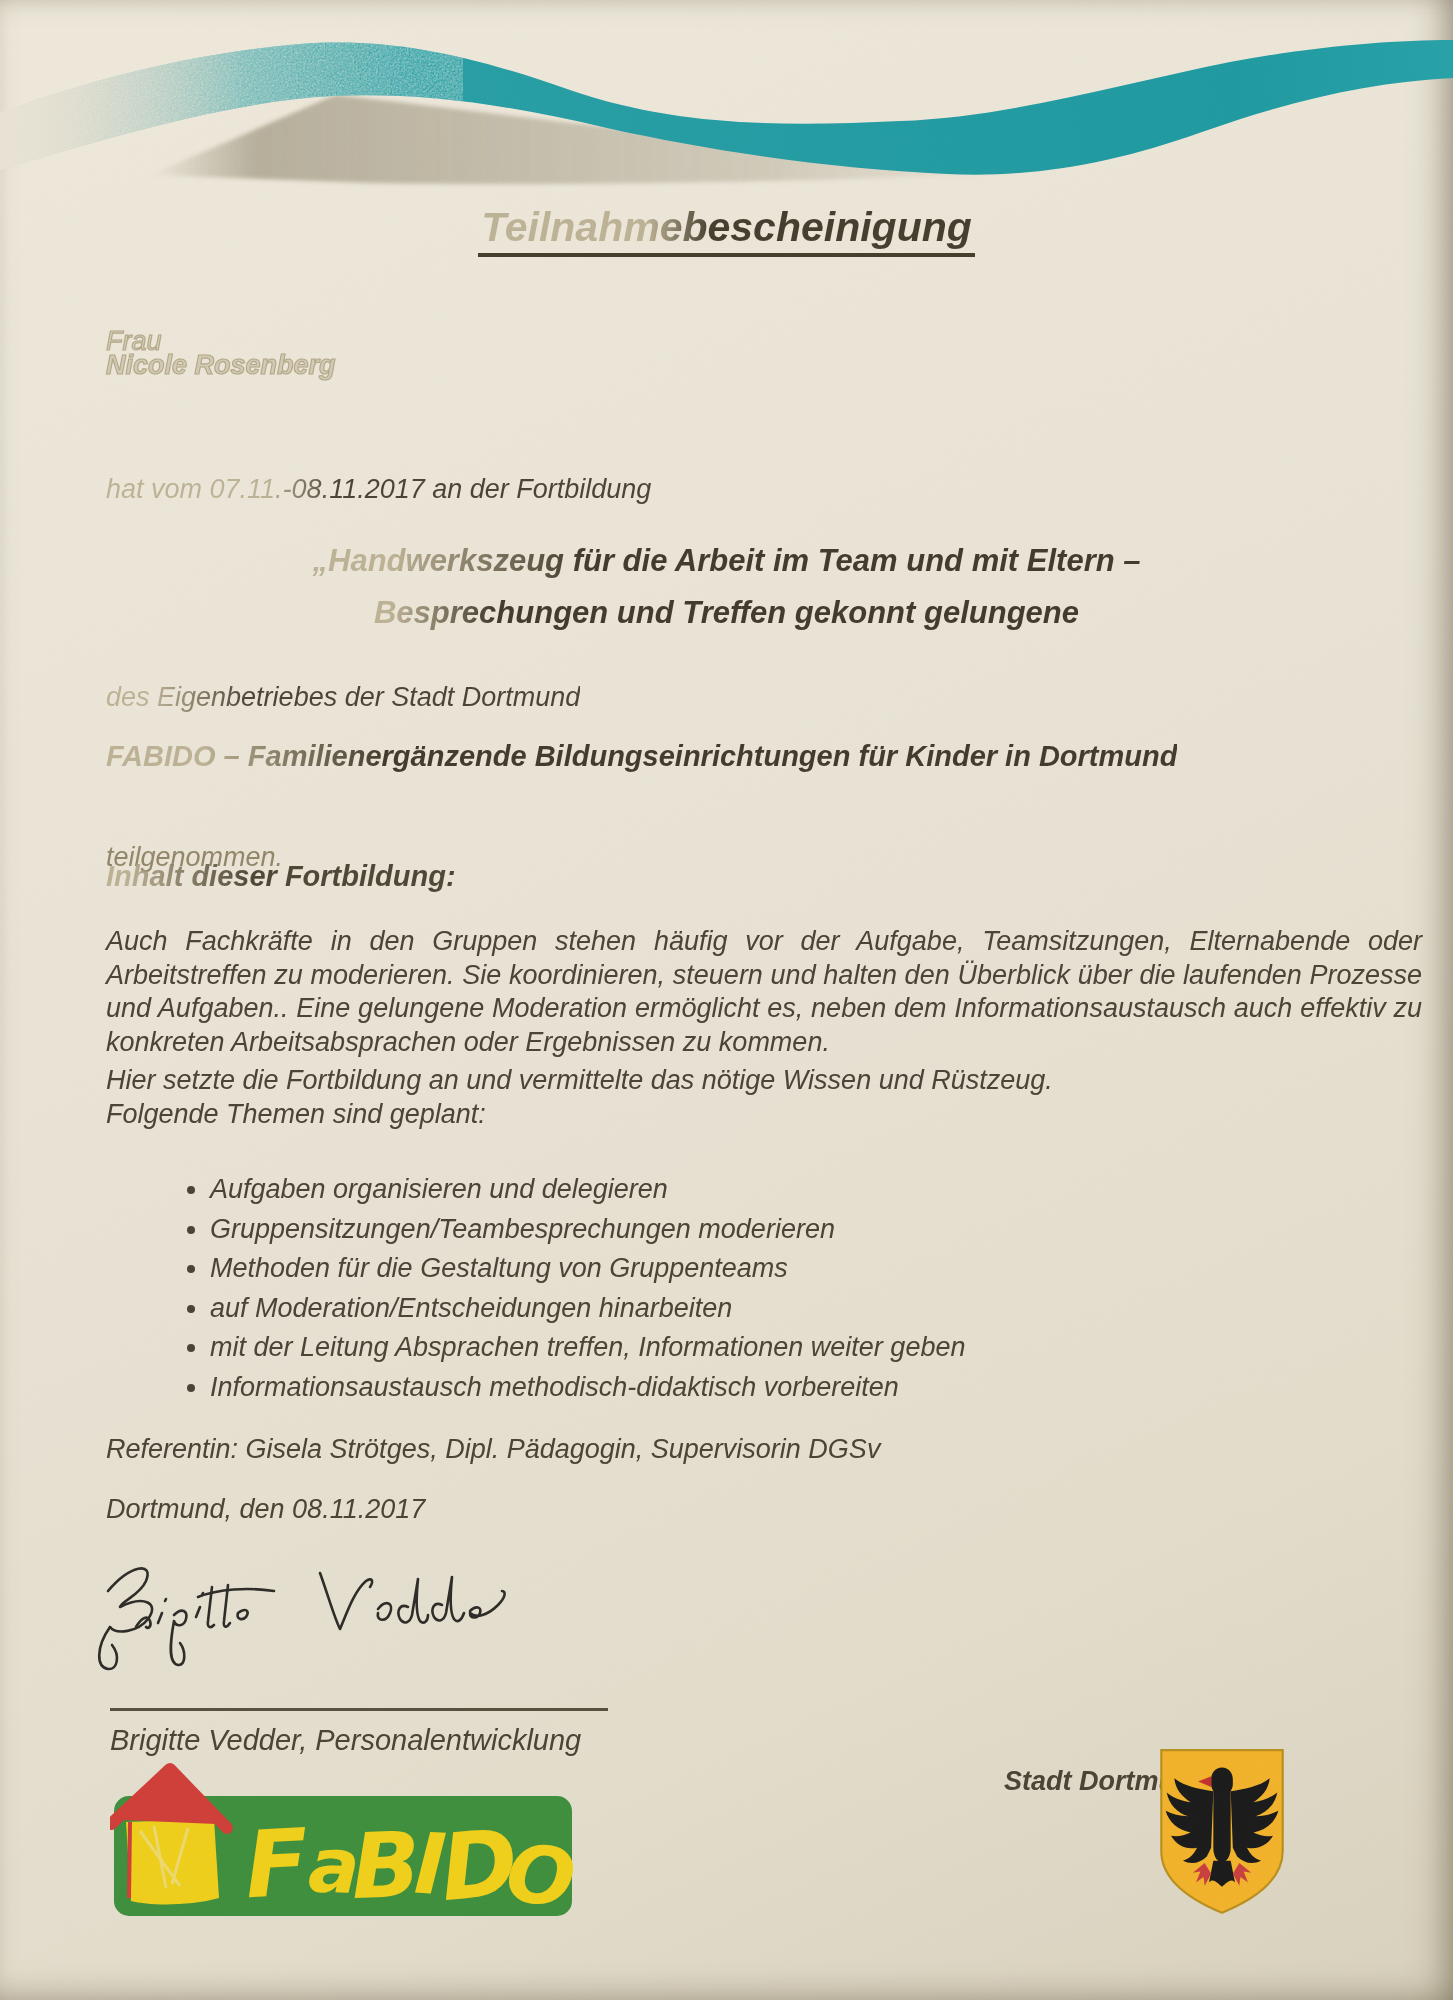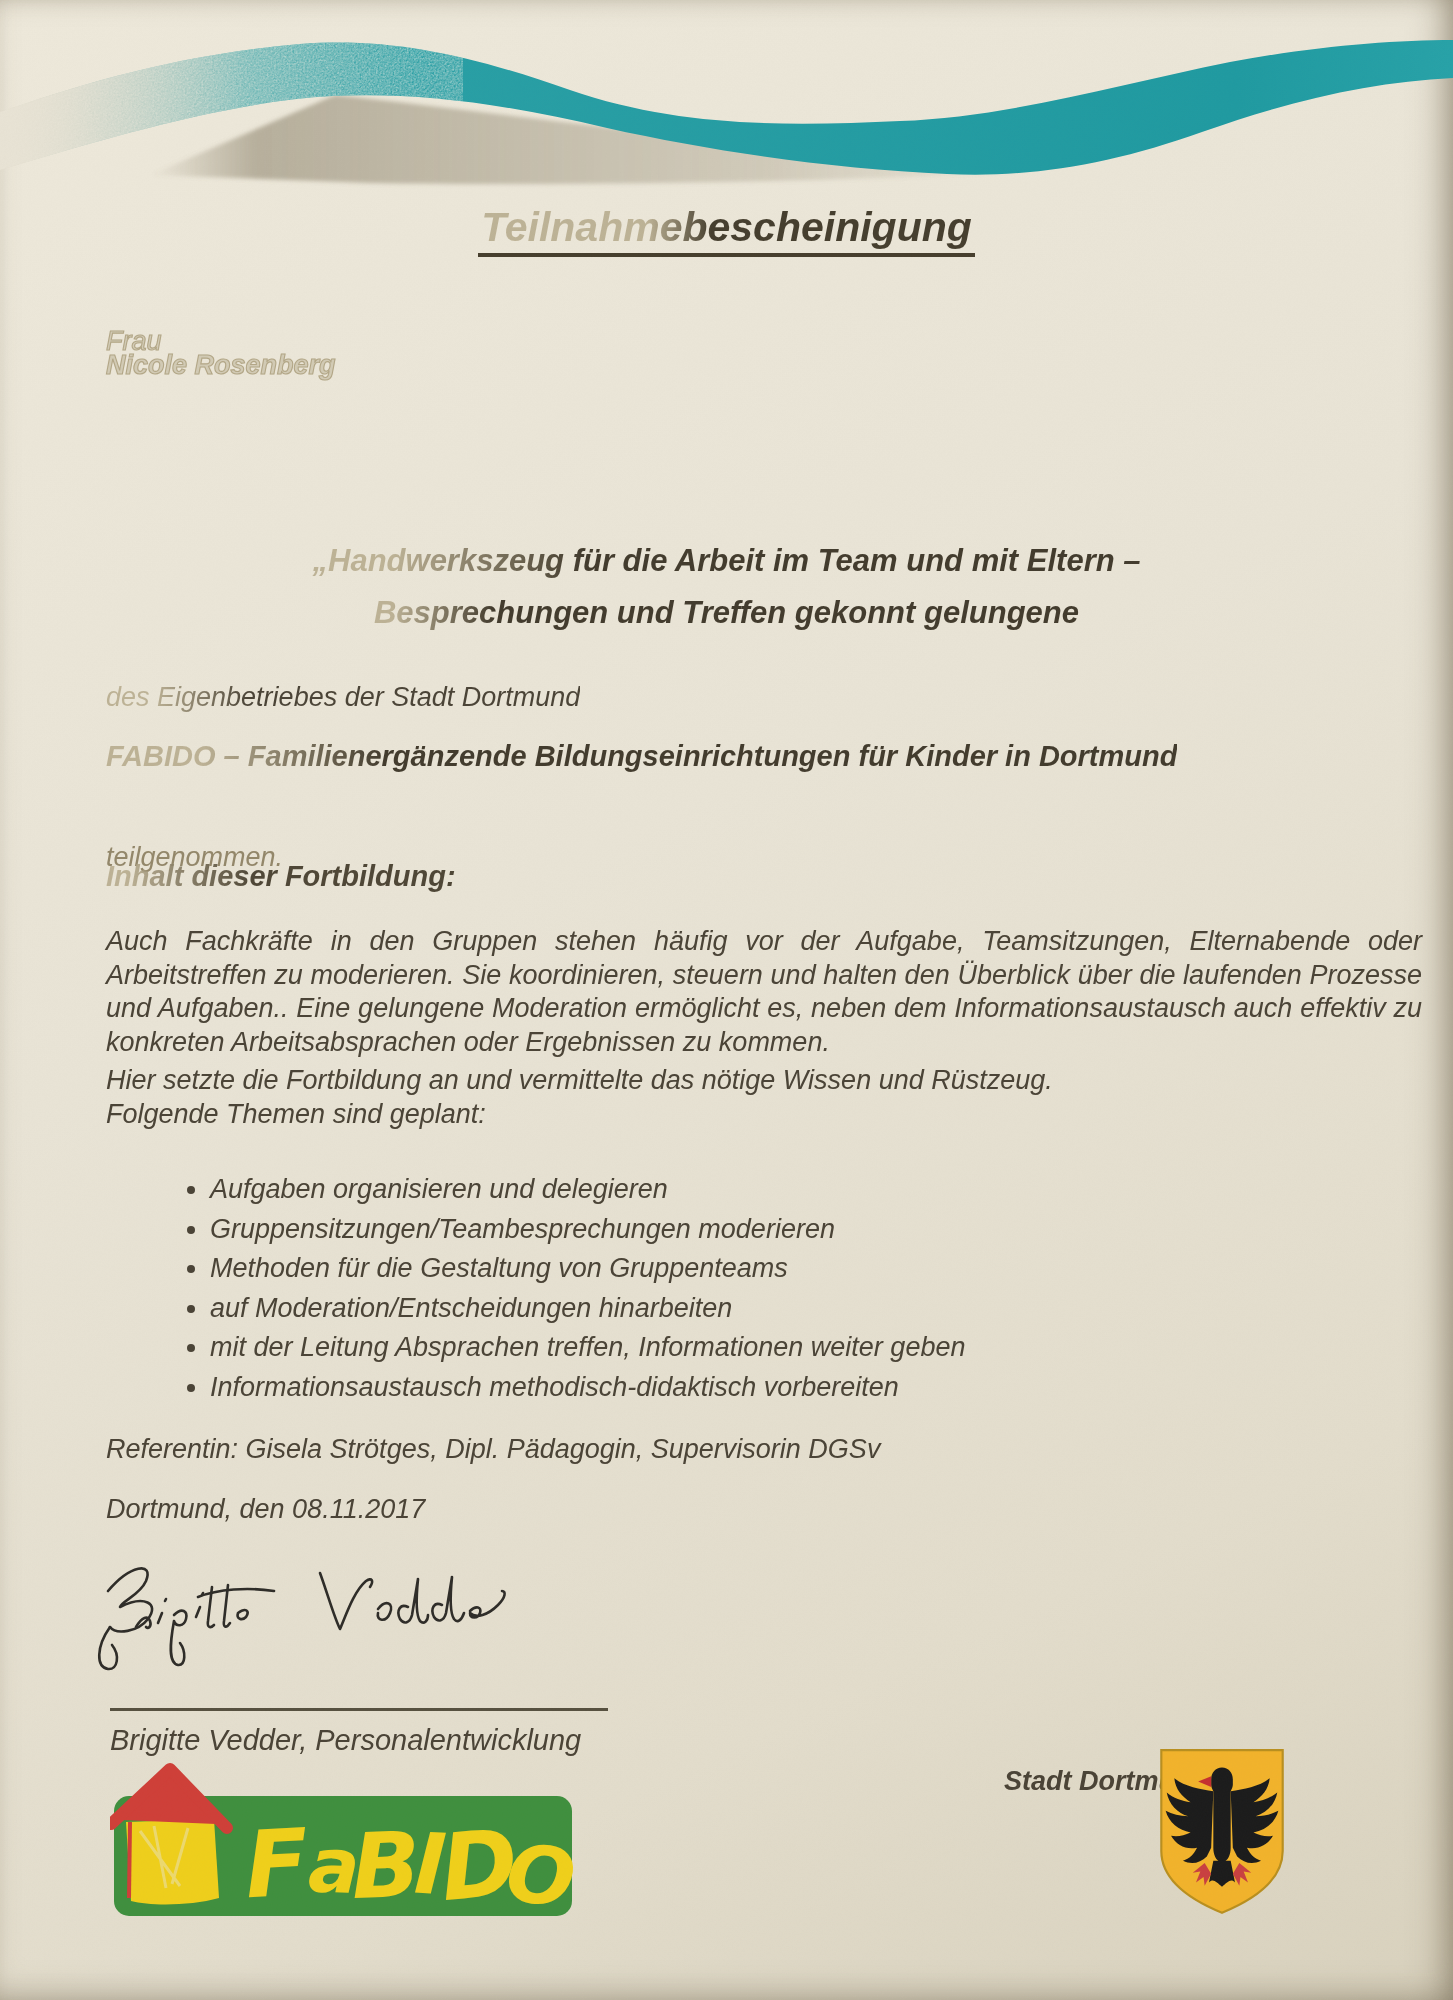--- a/index.html
+++ b/index.html
@@ -122,20 +122,21 @@
     </g>
   </svg>
 
   <div class="line title center">
     <span class="underlined fade-grad" style="--hold:34%;--stop:47%;--ink:#453e2e">Teilnahmebescheinigung</span>
   </div>
 
   <div class="line l-frau hollow">Frau</div>
   <div class="line l-name hollow">Nicole Rosenberg</div>
 
+  <div class="line l-intro fade-grad" style="--hold:30%;--stop:42%">hat vom 07.11.-08.11.2017 an der Fortbildung</div>
 
   <div class="line l-course1 center fade-grad" style="--hold:27%;--stop:40%;--ink:#423b2d">„Handwerkszeug für die Arbeit im Team und mit Eltern –</div>
   <div class="line l-course2 center fade-grad" style="--hold:27%;--stop:34%;--ink:#423b2d">Besprechungen und Treffen gekonnt gelungene</div>
 
   <div class="line l-org fade-grad" style="--hold:10%;--stop:30%">des Eigenbetriebes der Stadt Dortmund</div>
   <div class="line l-fabido-line fade-grad" style="--hold:9%;--stop:26%;--ink:#423b2d">FABIDO – Familienergänzende Bildungseinrichtungen für Kinder in Dortmund</div>
 
   <div class="line l-teil semi-faded">teilgenommen.</div>
 
   <div class="line l-inhalt fade-grad" style="--hold:6%;--stop:42%;--ink:#4e4636">Inhalt dieser Fortbildung:</div>

